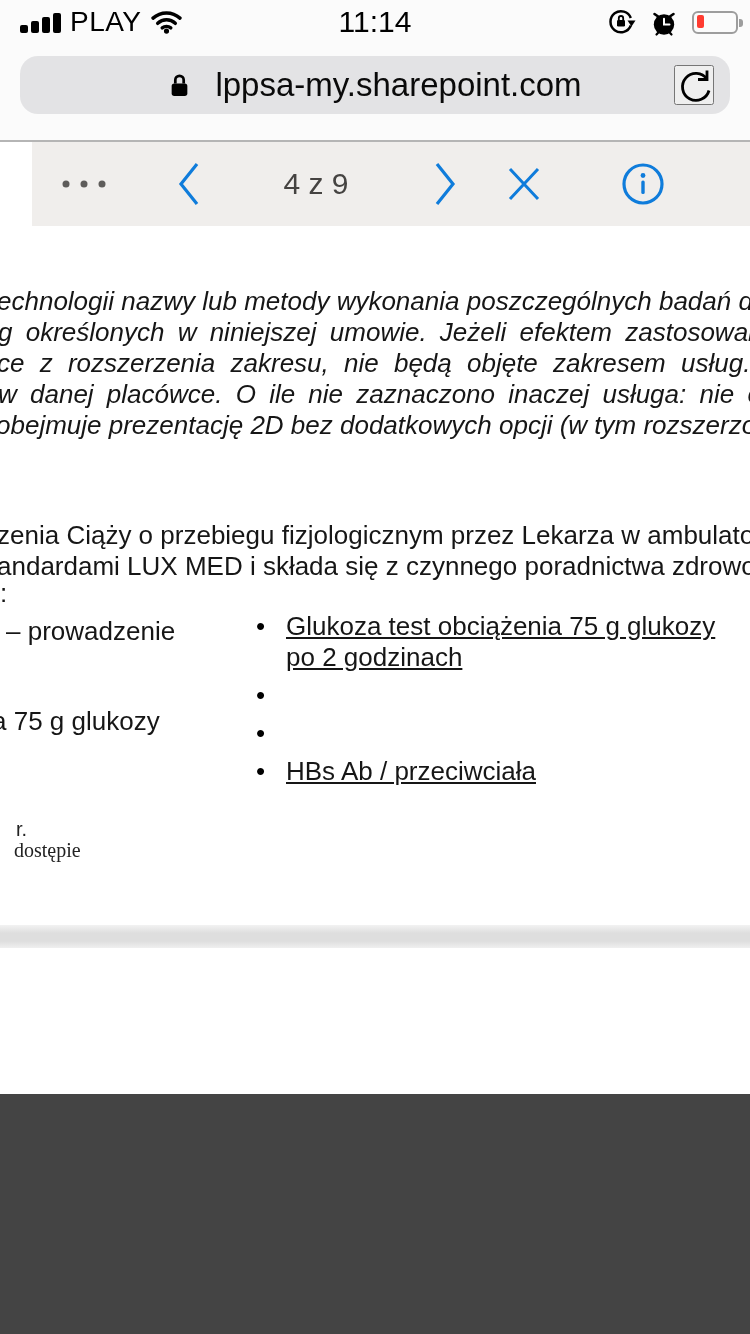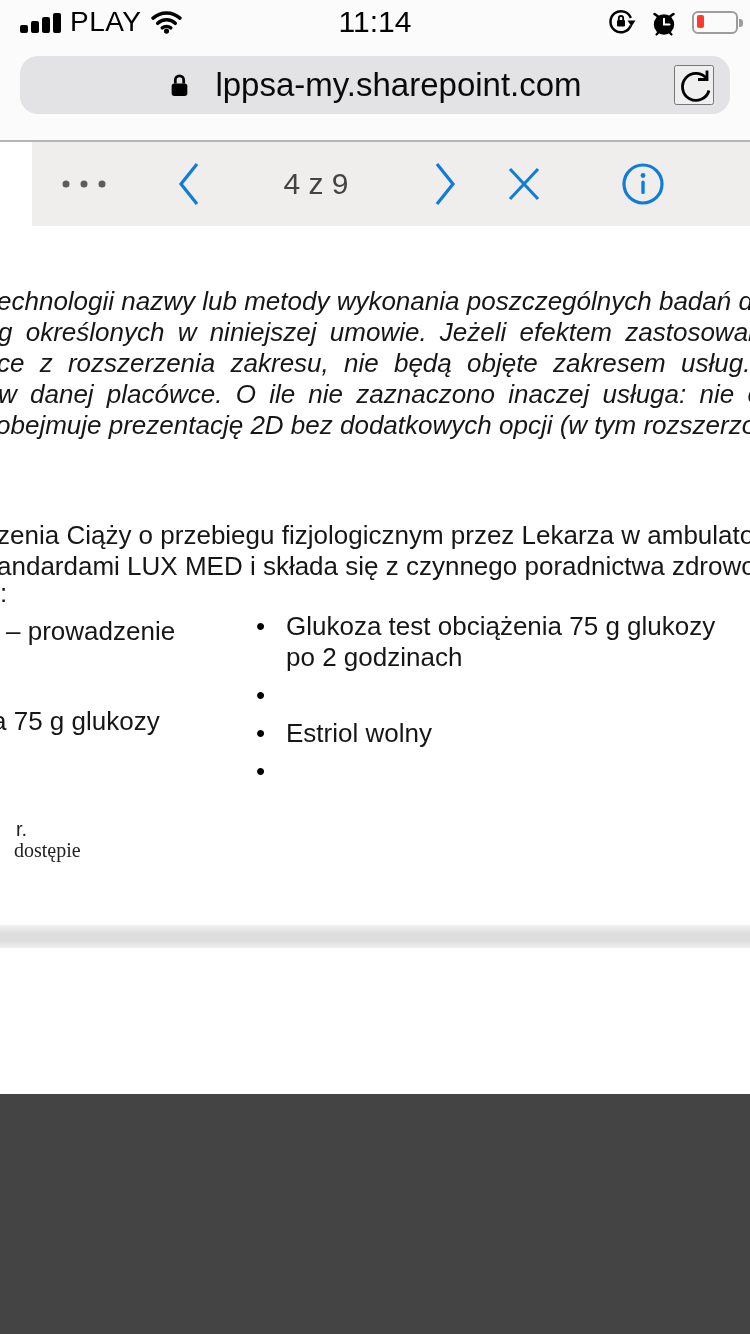--- a/index.html
+++ b/index.html
@@ -38,21 +38,21 @@
   
   .doc-line{ position:absolute; white-space:nowrap; color:#161616; }
   .it{ font-style:italic; font-size:26px; }
   .it.wide{ word-spacing:6px; }
   .it.wider{ word-spacing:8px; }
   .rg{ font-size:26px; }
   .small{ font-size:20px; color:#222; }
   .bullets{ position:absolute; left:256px; top:611px; width:470px; }
   .bullet{ display:flex; margin-bottom:7px; }
   .bullet .dot{ width:30px; font-size:26px; line-height:31px; }
-  .bullet .bt{ font-size:26px; line-height:31px; white-space:pre-line; color:#161616; }
+  .bullet .bt{ font-size:26px; line-height:31px; white-space:pre-line; color:#161616;text-decoration:underline; }
   .page-separator{ position:absolute; left:0; top:925px; width:750px; height:23px;
     background:linear-gradient(#f2f2f2,#dedede 35%,#dedede 70%,#efefef); }
   .logo-block{ position:absolute; left:0; top:1128px; width:33px; height:71px;
     background:#0d4f9e; box-shadow:3px 3px 5px rgba(0,0,0,.3); }
   
   .pdf-toolbar{ position:absolute; left:105px; top:1151px; width:538px; height:88px; background:#484543; }
   .pdf-toolbar .pb{ position:absolute; top:50%; transform:translate(-50%,-50%); background:none; border:none; cursor:pointer; display:flex; align-items:center; justify-content:center; }
   .page-box{ position:absolute; left:165px; top:11px; width:67px; height:65px; background:#fff; border-radius:11px; }
   .page-box input{ width:100%; height:100%; border:none; background:transparent; text-align:center;
     font-size:30px; color:#1c1c1c; font-family:"Liberation Sans", sans-serif; outline:none; }
@@ -177,24 +177,24 @@
       <div class="bullet">
           <span class="dot">•</span>
           <div class="bt">Glukoza test obciążenia 75 g glukozy
 po 2 godzinach</div>
         </div>
       <div class="bullet">
           <span class="dot">•</span>
         </div>
       <div class="bullet">
           <span class="dot">•</span>
-          <div class="bt">Estriol wolny</div>
-        </div>
-      <div class="bullet">
-          <span class="dot">•</span>
+        </div>
+      <div class="bullet">
+          <span class="dot">•</span>
+          <div class="bt">HBs Ab / przeciwciała</div>
         </div>
     </div>
   </div>
 
   <div class="page-separator"></div>
   <div class="logo-block"></div>
 
   <div class="pdf-toolbar">
     <button class="pb" style="left:42px;">
       <svg width="36" height="22" viewBox="0 0 36 22">

